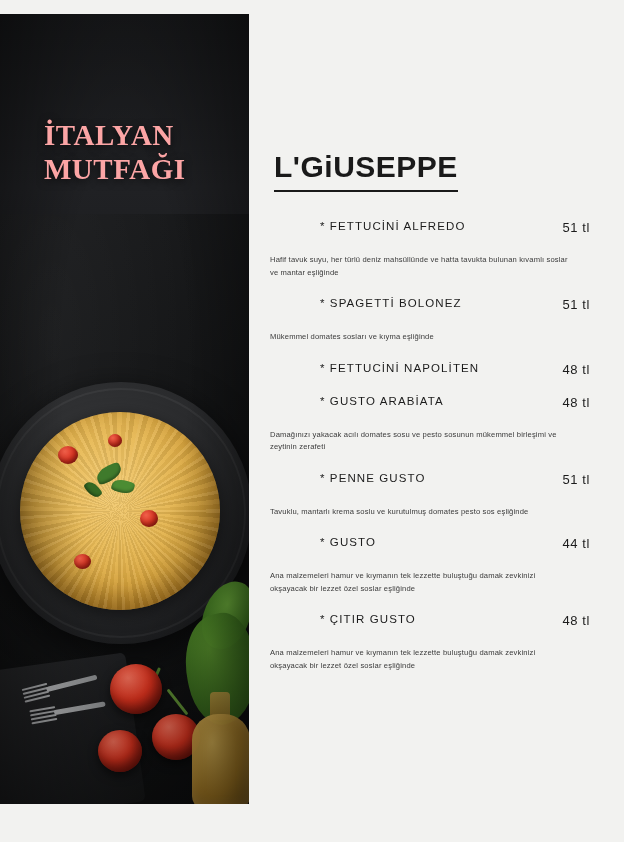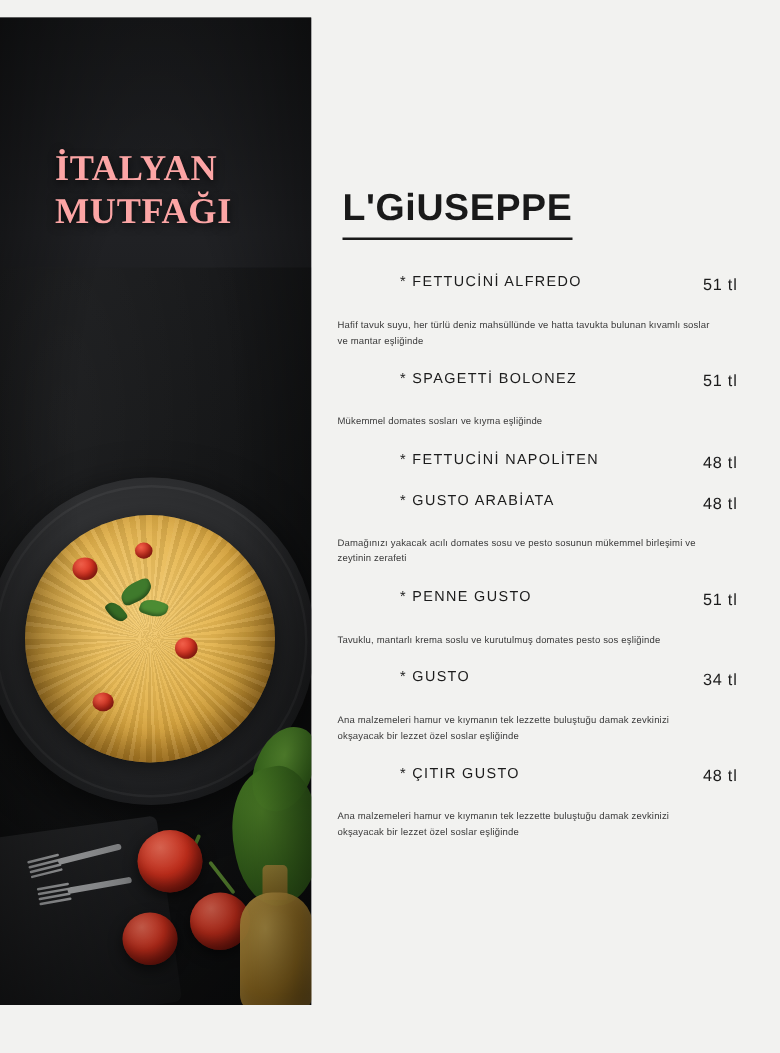--- a/index.html
+++ b/index.html
@@ -410,21 +410,21 @@
         <div class="item-head">
           <span class="item-name">* PENNE GUSTO</span>
           <span class="item-price">51 tl</span>
         </div>
         <div class="item-desc">Tavuklu, mantarlı krema soslu ve kurutulmuş domates pesto sos eşliğinde</div>
       </div>
 
       <div class="item">
         <div class="item-head">
           <span class="item-name">* GUSTO</span>
-          <span class="item-price">34 tl</span>
+          <span class="item-price">44 tl</span>
         </div>
         <div class="item-desc">Ana malzemeleri hamur ve kıymanın tek lezzette buluştuğu damak zevkinizi okşayacak bir lezzet özel soslar eşliğinde</div>
       </div>
 
       <div class="item">
         <div class="item-head">
           <span class="item-name">* ÇITIR GUSTO</span>
           <span class="item-price">48 tl</span>
         </div>
         <div class="item-desc">Ana malzemeleri hamur ve kıymanın tek lezzette buluştuğu damak zevkinizi okşayacak bir lezzet özel soslar eşliğinde</div>

